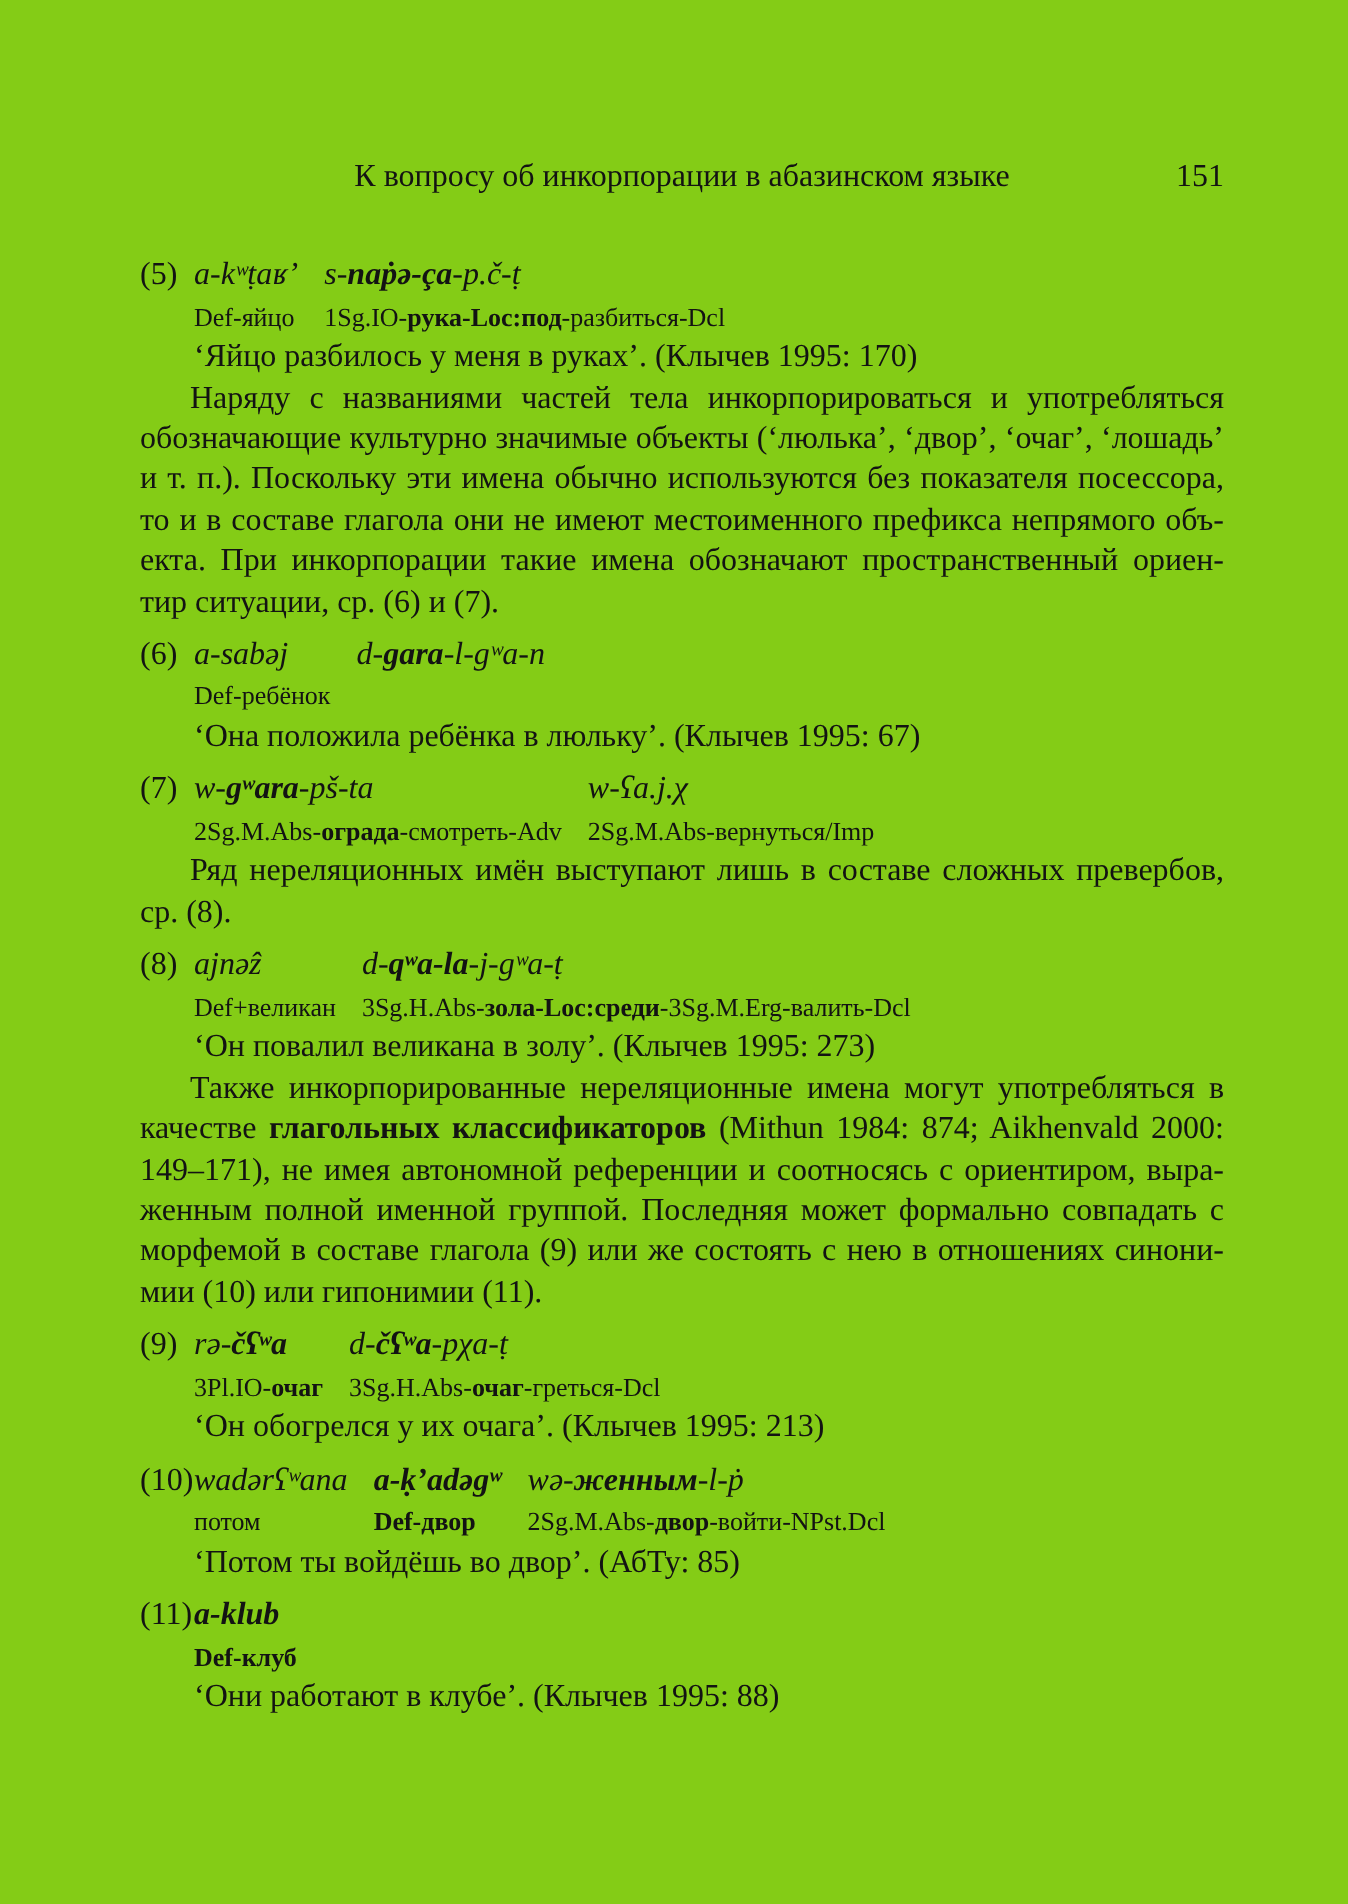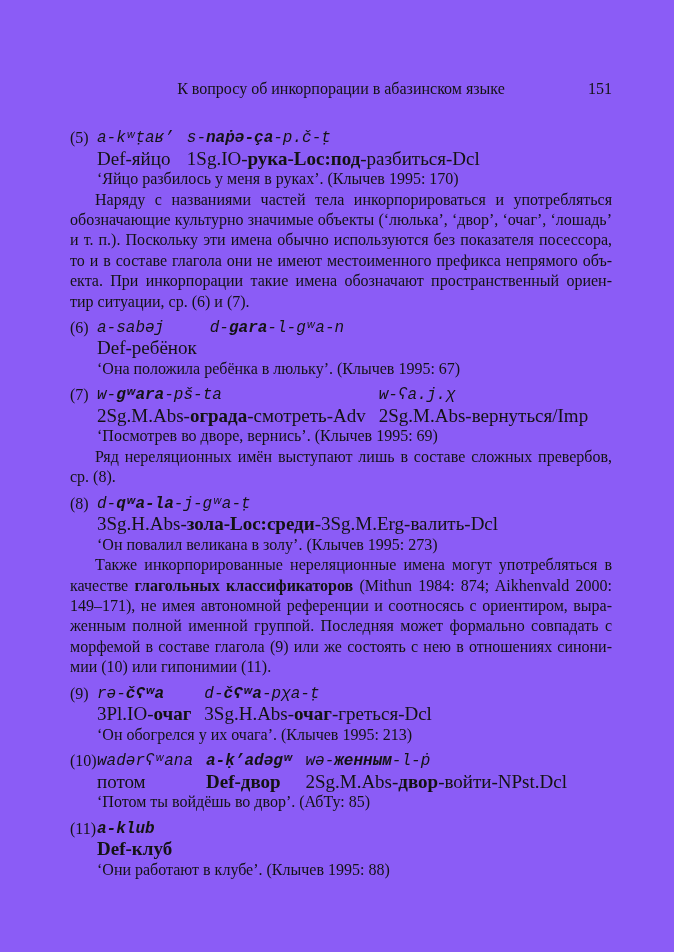--- a/index.html
+++ b/index.html
@@ -1,38 +1,38 @@
 <!DOCTYPE html>
 <html><head>
 <meta charset="utf-8">
 <style>
   html,body{margin:0;padding:0;background:#e8e8e8;}
   .page{
     position:relative;
     width:674px;height:952px;
-    background:#8b5cf6;
+    background:#84cc16;
     color:#131313;
     font-family:"Liberation Serif", "DejaVu Serif", serif;
     font-size:16px;
     box-sizing:border-box;
     padding:78px 62px 0 70px;
     overflow:hidden;
   }
   .header{position:relative;text-align:center;line-height:21px;}
   .page-num{position:absolute;right:0;top:0;text-align:center;}
   .content{margin-top:0;}
   
   .example{display:flex;margin-top:6px;line-height:20.5px;}
   .example.first{margin-top:29px;}
   .ex-num{flex:none;min-width:27px;}
   .ex-body{flex:1;}
   .ex-row{display:flex;align-items:flex-start;}
   .ex-col{margin-right:13px;white-space:pre;}
-  .ex-tr{font-style:italic;font-family:Liberation Mono, monospace;}
-  .ex-gl{font-size:19px;line-height:20.5px;}
+  .ex-tr{font-style:italic;}
+  .ex-gl{font-size:13px;line-height:20.5px;}
   .ex-trans{line-height:20.5px;}
   b{font-weight:bold;}
   
   .para{margin-top:0;text-align:justify;}
   .para-line{line-height:20.4px;text-align-last:justify;}
   .para-line.last{text-align-last:left;}
   .para-line.indent{text-indent:25px;}
 </style>
 </head>
 <body>
@@ -71,31 +71,31 @@
           <div class="ex-trans">‘Она положила ребёнка в люльку’. (Клычев 1995: 67)</div>
         </div>
       </div>
       <div class="example">
         <div class="ex-num">(7)</div>
         <div class="ex-body">
           <div class="ex-row">
             <div class="ex-col"><div class="ex-tr"><span>w-</span><b>gʷara</b><span>-pš-ta</span></div><div class="ex-gl"><span>2Sg.M.Abs-</span><b>ограда</b><span>-смотреть-Adv</span></div></div>
             <div class="ex-col"><div class="ex-tr"><span>w-ʕa.j.χ</span></div><div class="ex-gl"><span>2Sg.M.Abs-вернуться/Imp</span></div></div>
           </div>
-          <div class="ex-trans">‘Посмотрев во дворе, вернись’. (Клычев 1995: 69)</div>
         </div>
       </div>
       <div class="para">
         <div class="para-line indent"><span>Ряд нереляционных имён выступают лишь в составе сложных превербов,</span></div>
         <div class="para-line last"><span>ср. (8).</span></div>
       </div>
       <div class="example">
         <div class="ex-num">(8)</div>
         <div class="ex-body">
           <div class="ex-row">
+            <div class="ex-col"><div class="ex-tr"><span>ajnəẑ</span></div><div class="ex-gl"><span>Def+великан</span></div></div>
             <div class="ex-col"><div class="ex-tr"><span>d-</span><b>qʷa-la</b><span>-j-gʷa-ṭ</span></div><div class="ex-gl"><span>3Sg.H.Abs-</span><b>зола-Loc:среди</b><span>-3Sg.M.Erg-валить-Dcl</span></div></div>
           </div>
           <div class="ex-trans">‘Он повалил великана в золу’. (Клычев 1995: 273)</div>
         </div>
       </div>
       <div class="para">
         <div class="para-line indent"><span>Также инкорпорированные нереляционные имена могут употребляться в</span></div>
         <div class="para-line"><span>качестве </span><b>глагольных классификаторов</b><span> (Mithun 1984: 874; Aikhenvald 2000:</span></div>
         <div class="para-line"><span>149–171), не имея автономной референции и соотносясь с ориентиром, выра-</span></div>
         <div class="para-line"><span>женным полной именной группой. Последняя может формально совпадать с</span></div>

